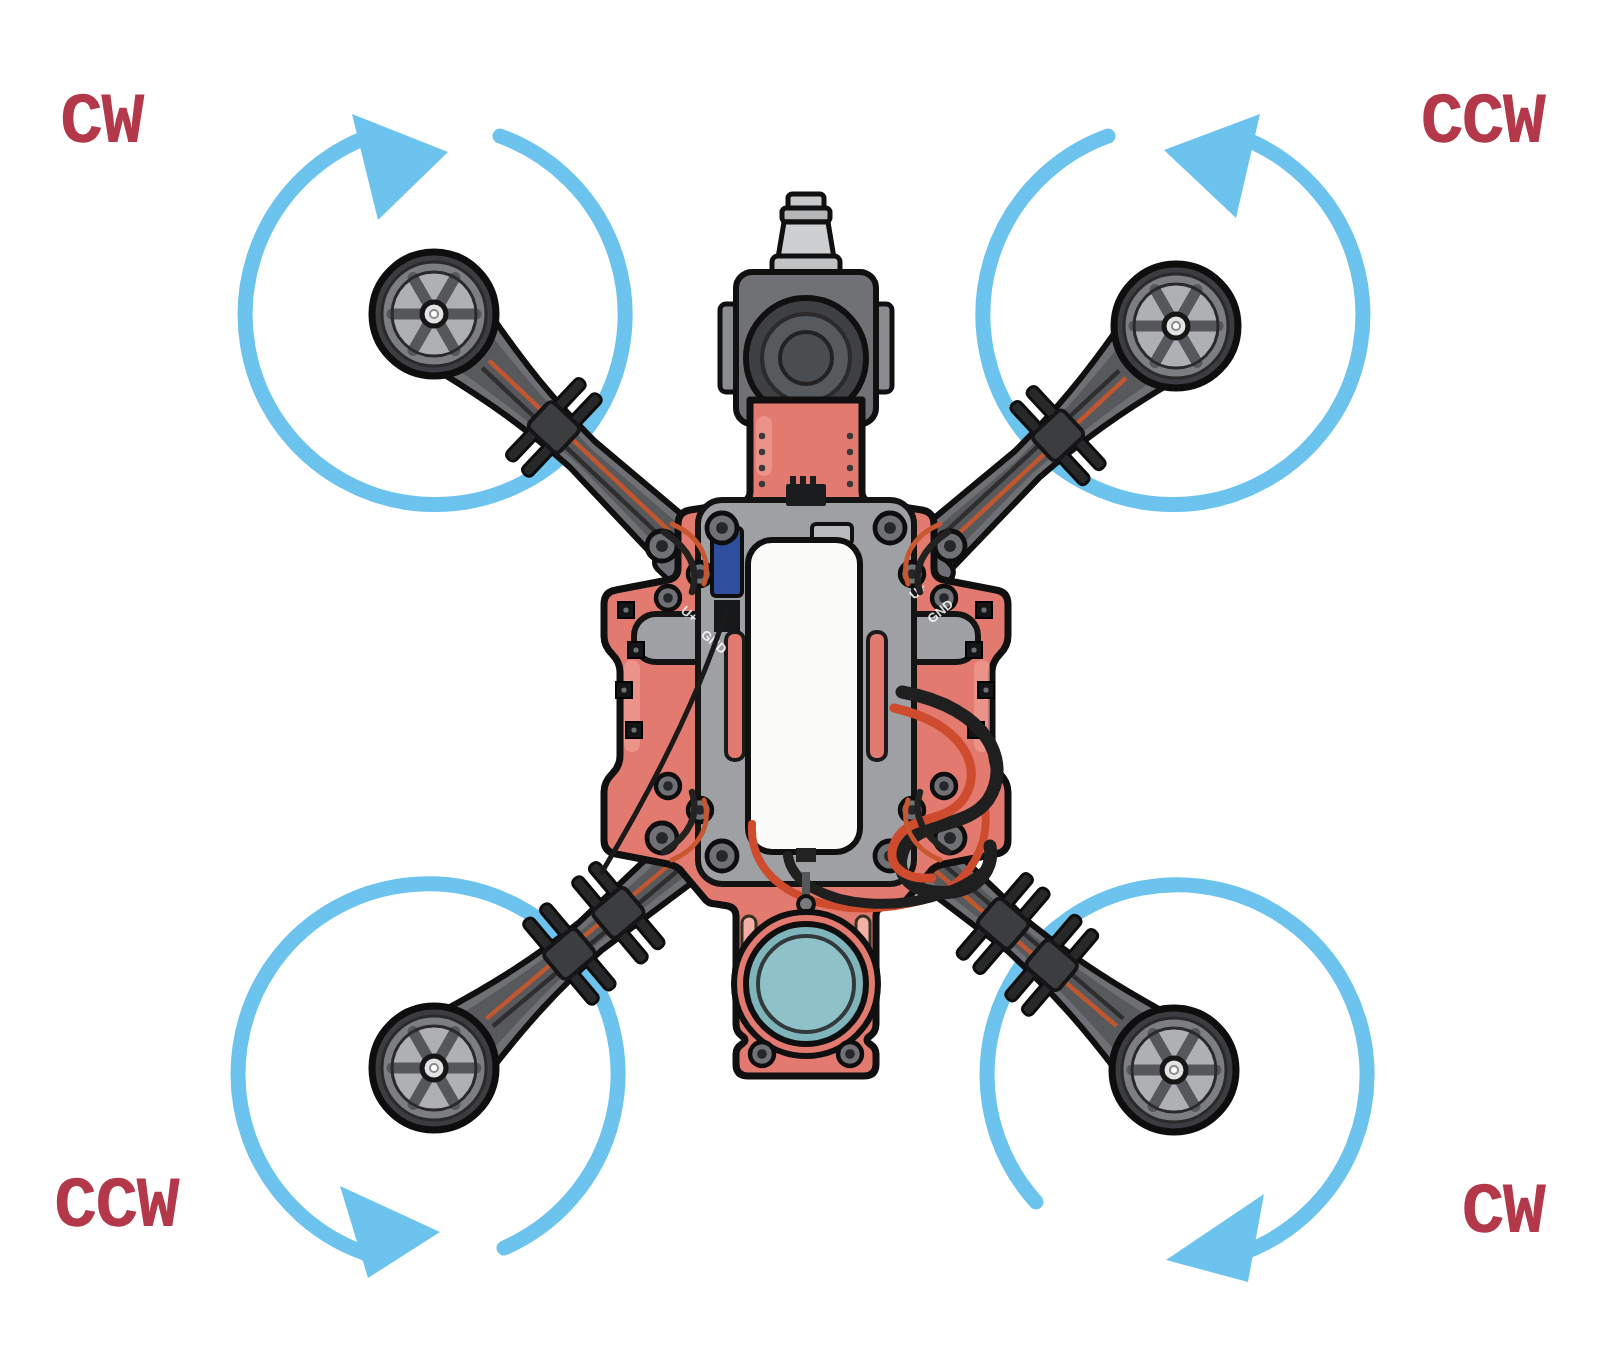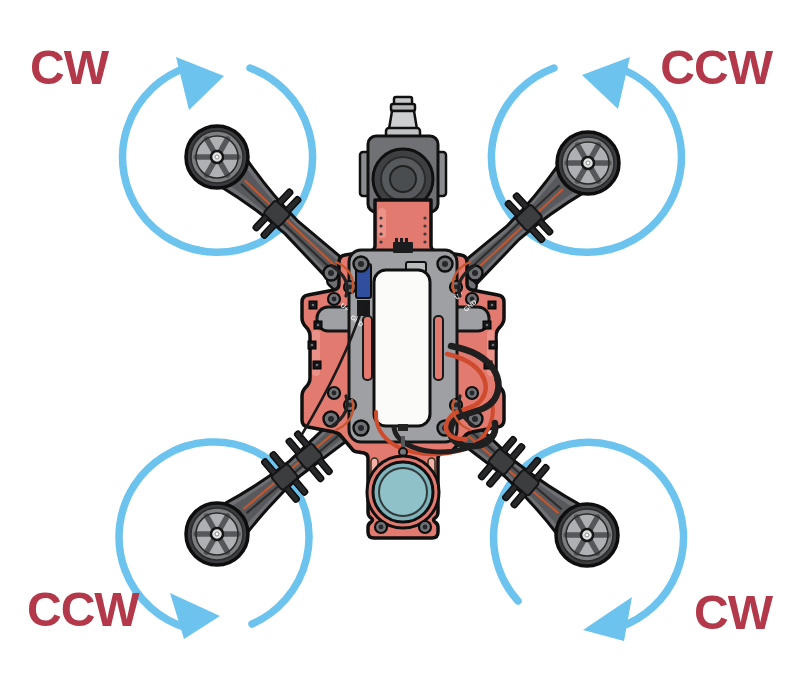--- a/index.html
+++ b/index.html
@@ -19,22 +19,22 @@
     --wire-black:#1F1F1F;
   }
   html,body{margin:0;padding:0;background:#ffffff;}
   .stage{
     position:relative;width:806px;height:680px;background:#ffffff;overflow:hidden;
     font-family:"Liberation Sans", sans-serif;
   }
   .stage svg{position:absolute;left:0;top:0;}
   .rot-label{
     position:absolute;
-    font-family:Liberation Sans, sans-serif;
-    font-weight:700;font-size:48px;line-height:1;
+    font-family:Liberation Mono, monospace;
+    font-weight:700;font-size:36px;line-height:1;
     letter-spacing:-1px;color:var(--label-red);
     user-select:none;
   }
   #lbl-tl{left:30px;top:44px;}
   #lbl-tr{right:34px;top:44px;}
   #lbl-bl{left:27px;top:586px;}
   #lbl-br{right:34px;top:589px;}
 </style>
 </head>
 <body>

